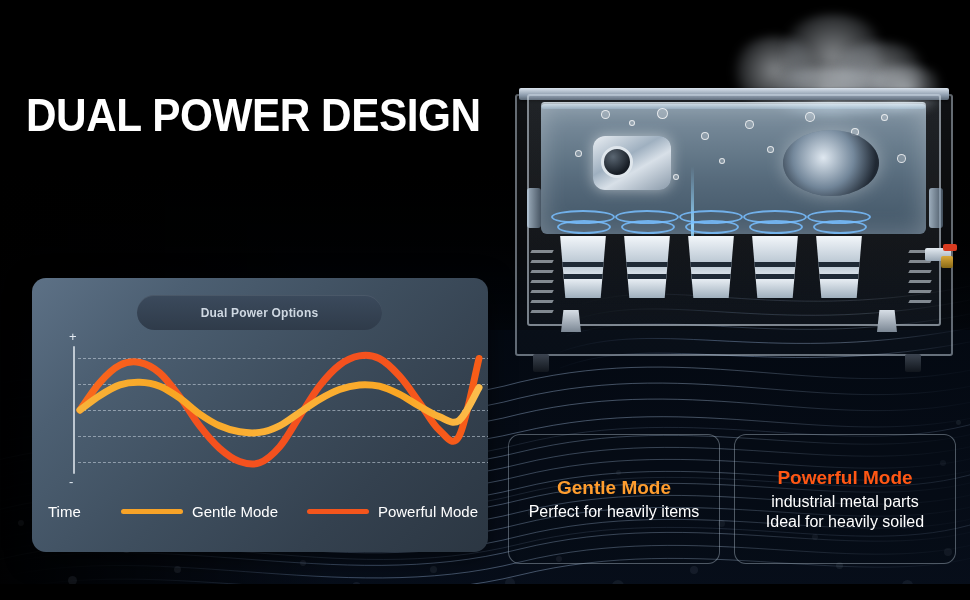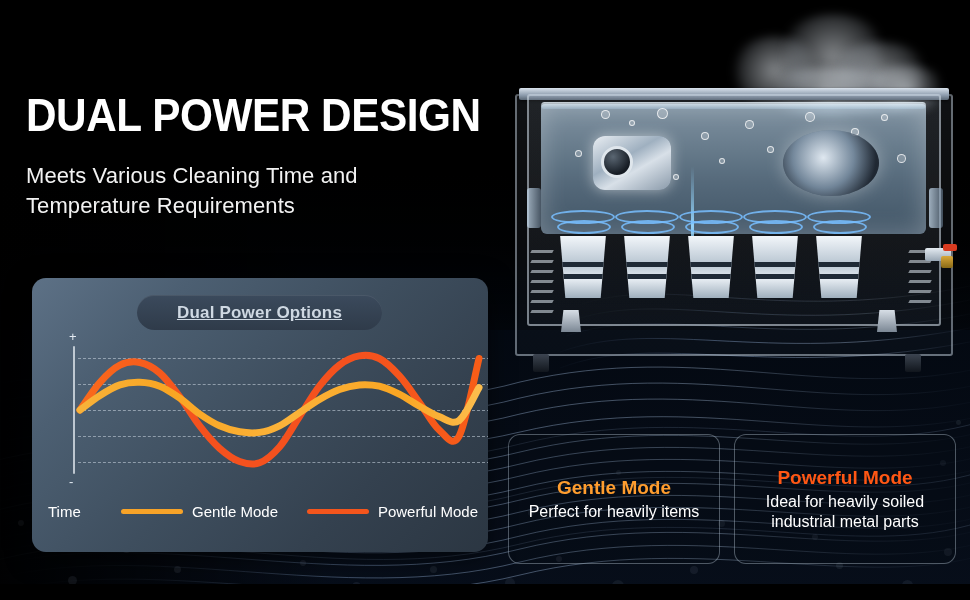--- a/index.html
+++ b/index.html
@@ -130,21 +130,21 @@
     background:linear-gradient(135deg,#5d7186 0%,#4c5f72 22%,#3e4e5e 50%,#34414f 74%,#2b3642 100%);
     box-shadow:0 6px 26px rgba(0,0,0,.55);
   }
   .pill{
     position:absolute; left:105px; top:17px; width:245px; height:35px;
     border-radius:18px;
     background:linear-gradient(180deg,#3b4a5c,#2f3b4a);
     display:flex; align-items:center; justify-content:center;
     box-shadow:inset 0 1px 0 rgba(255,255,255,.08);
   }
-  .pill-label{ font-size:17px; font-weight:bold; color:#cfd8e2; letter-spacing:.2px;text-decoration:underline; }
+  .pill-label{ font-size:12px; font-weight:bold; color:#cfd8e2; letter-spacing:.2px; }
 
   .plot{ position:absolute; left:33px; top:58px; width:425px; height:140px; }
   .axis-v{ position:absolute; left:8px; top:10px; width:2px; height:128px; background:rgba(228,235,242,.75); border-radius:1px; }
   .axis-plus{ position:absolute; left:4px; top:-6px; font-size:13px; color:#e3eaf2; line-height:1; }
   .axis-minus{ position:absolute; left:4px; top:139px; font-size:13px; color:#e3eaf2; line-height:1; }
   .grid-line{
     position:absolute; left:13px; width:412px; height:0;
     border-top:1px dashed rgba(206,217,228,.55);
   }
   .curves{ position:absolute; left:0; top:0; width:425px; height:140px; }
@@ -243,24 +243,20 @@
   <div class="bokeh" style="left:812px;top:534px;width:6px;height:6px;opacity:.26"></div>
   <div class="bokeh" style="left:718px;top:520px;width:7px;height:7px;opacity:.22"></div>
   <div class="bokeh" style="left:528px;top:510px;width:6px;height:6px;opacity:.24"></div>
   <div class="bokeh" style="left:616px;top:470px;width:5px;height:5px;opacity:.26"></div>
   <div class="bokeh" style="left:940px;top:460px;width:6px;height:6px;opacity:.24"></div>
   <div class="bokeh" style="left:956px;top:420px;width:5px;height:5px;opacity:.28"></div>
   <div class="bokeh" style="left:18px;top:520px;width:6px;height:6px;opacity:.20"></div>
 
   <div class="headline-block">
     <div class="headline">DUAL POWER DESIGN</div>
-    <div class="subhead">
-      <div>Meets Various Cleaning Time and</div>
-      <div>Temperature Requirements</div>
-    </div>
   </div>
 
   <div class="product">
 
     <div class="steam" style="left:222px;top:-22px;width:96px;height:70px;"></div>
     <div class="steam" style="left:268px;top:-44px;width:120px;height:86px;"></div>
     <div class="steam" style="left:320px;top:-16px;width:110px;height:72px;"></div>
     <div class="steam" style="left:250px;top:10px;width:150px;height:48px;"></div>
     <div class="steam" style="left:356px;top:8px;width:90px;height:46px;"></div>
 
@@ -409,18 +405,18 @@
   <div class="mode-card gentle">
     <div class="mode-title" style="color:#ff9d2e;">Gentle Mode</div>
     <div class="mode-desc">
       <div>Perfect for heavily items</div>
     </div>
   </div>
 
   <div class="mode-card powerful">
     <div class="mode-title" style="color:#ff5714;">Powerful Mode</div>
     <div class="mode-desc">
+      <div>industrial metal parts</div>
       <div>Ideal for heavily soiled</div>
-      <div>industrial metal parts</div>
     </div>
   </div>
 
 </div>
 
 </body></html>

